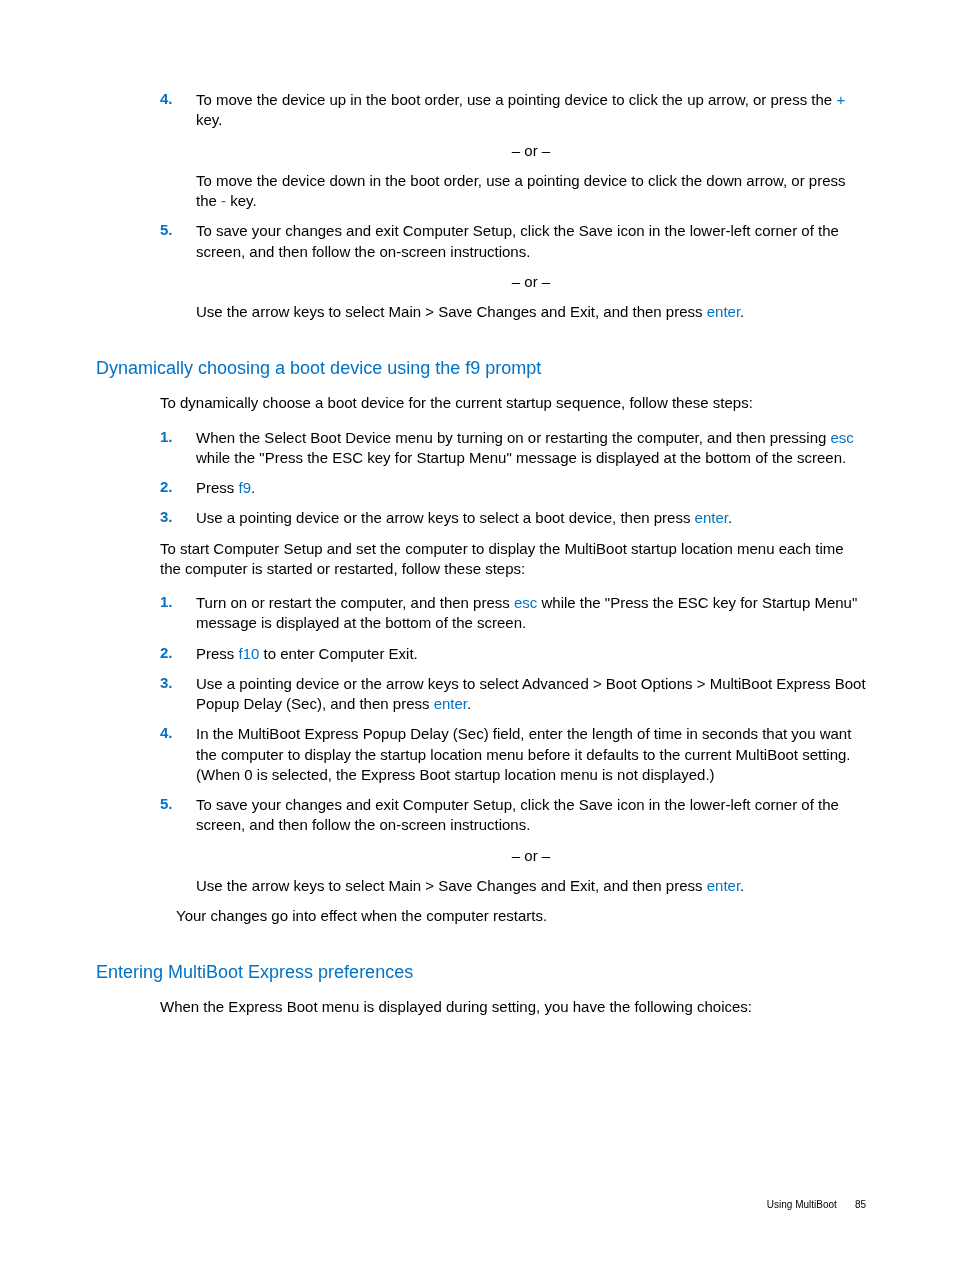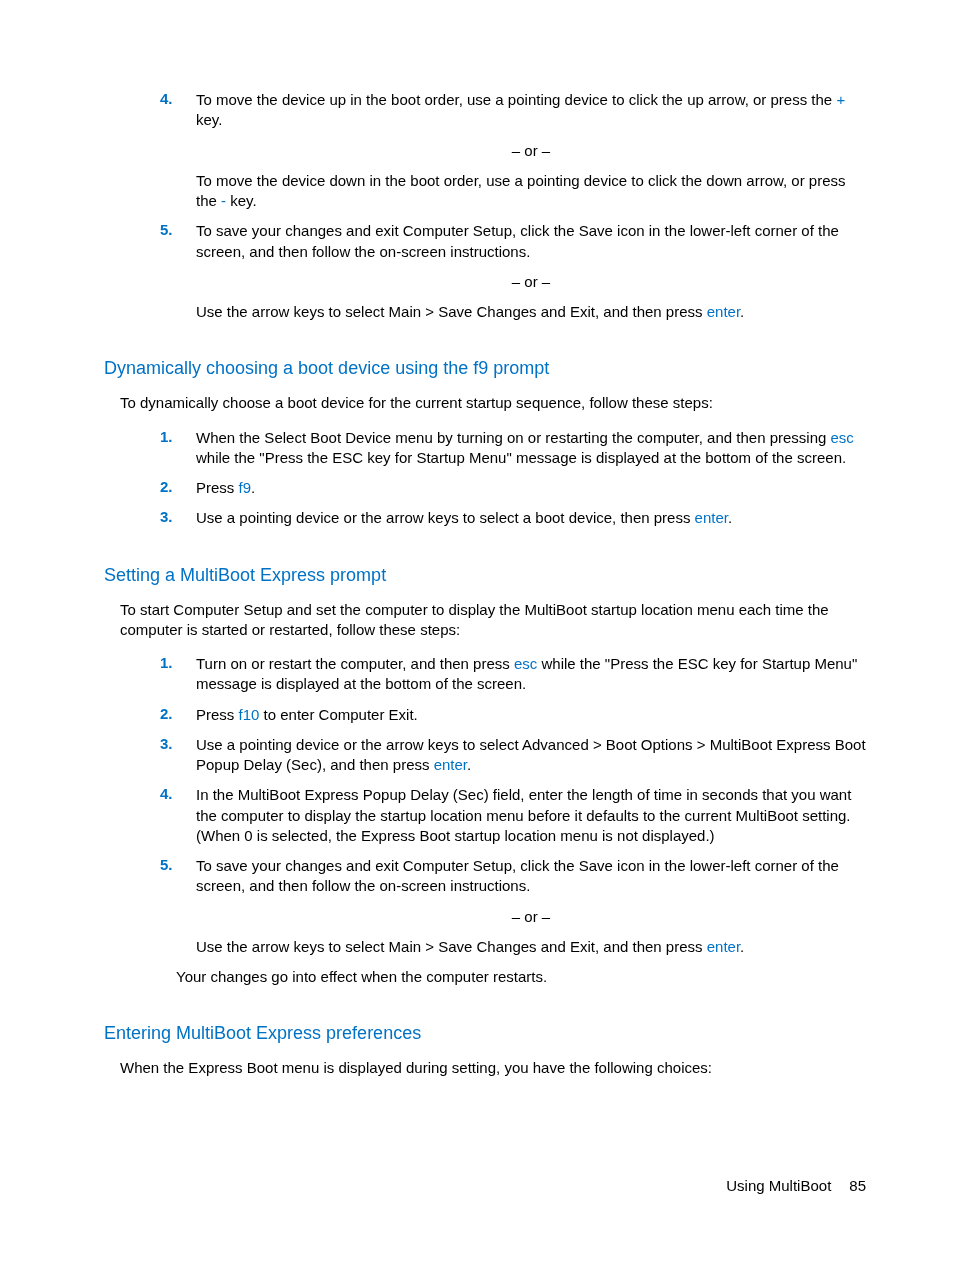--- a/index.html
+++ b/index.html
@@ -40,35 +40,35 @@
   .key {
     color: #0072c6;
   }
   .bold {
     font-weight: normal;
   }
   h2.sect {
     color: #0072c6;
     font-size: 18px;
     font-weight: normal;
-    margin: 36px 0 14px 16px;
+    margin: 36px 0 14px 8px;
   }
   p.intro {
-    margin: 0 0 14px 32px;
+    margin: 0 0 14px 72px;
     line-height: 1.35;
   }
   p.closing {
     margin: 10px 0 0 88px;
     line-height: 1.35;
   }
   .footer {
     position: absolute;
-    bottom: 76px;
+    bottom: 60px;
     right: 88px;
-    font-size: 15px;
+    font-size: 10px;
   }
   .footer .pgn {
     margin-left: 18px;
   }
 </style>
 </head>
 <body>
 
 <div class="page">
 
@@ -115,21 +115,20 @@
     </div>
   </div>
 
   <div class="list-item">
     <div class="num">3.</div>
     <div class="content">
       <span>Use a pointing device or the arrow keys to select a boot device, then press </span><span class="key">enter</span><span>.</span>
     </div>
   </div>
 
-  <h2 class="sect">Setting a MultiBoot Express prompt</h2>
   <p class="intro">To start Computer Setup and set the computer to display the MultiBoot startup location menu each time the computer is started or restarted, follow these steps:</p>
 
   <div class="list-item">
     <div class="num">1.</div>
     <div class="content">
       <span>Turn on or restart the computer, and then press </span><span class="key">esc</span><span> while the "Press the ESC key for Startup Menu" message is displayed at the bottom of the screen.</span>
     </div>
   </div>
 
   <div class="list-item">

